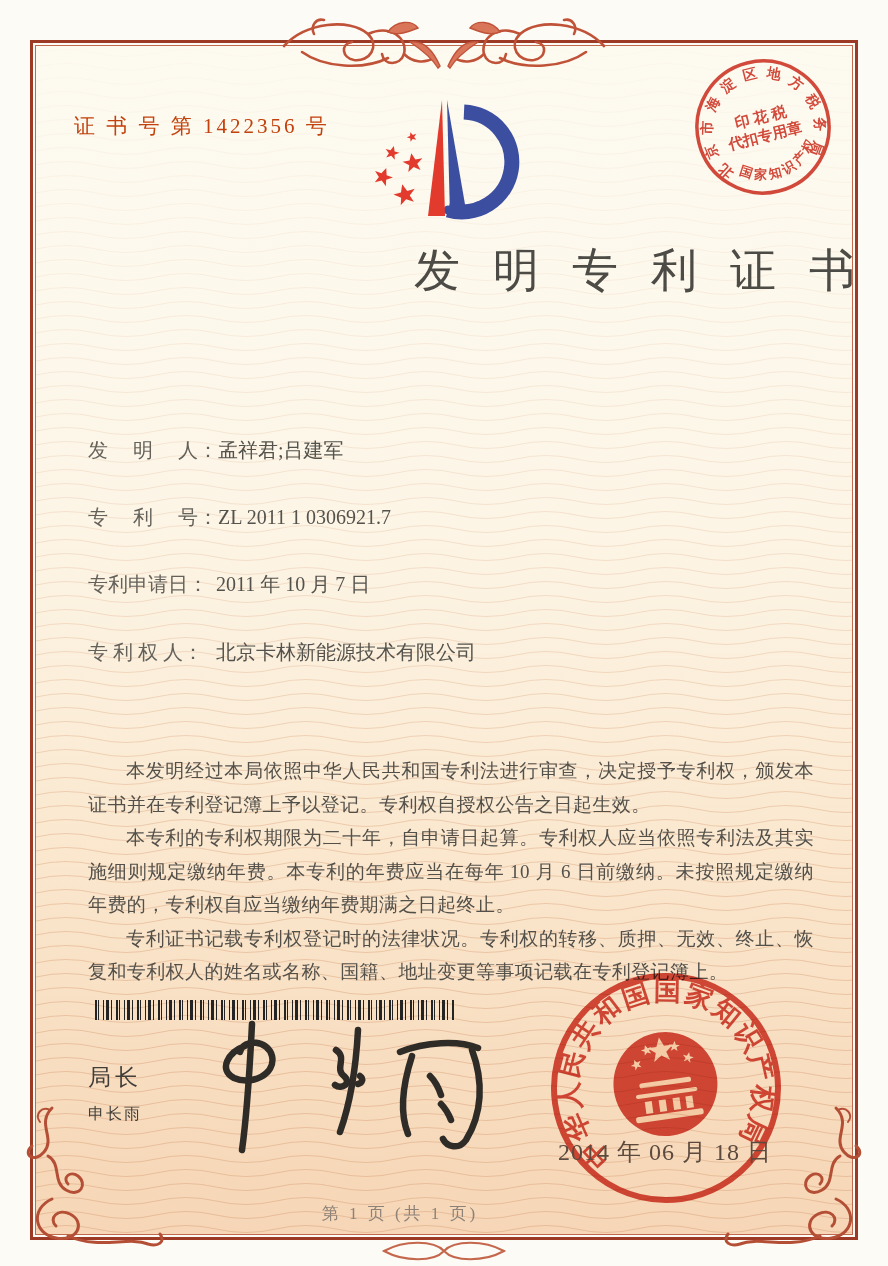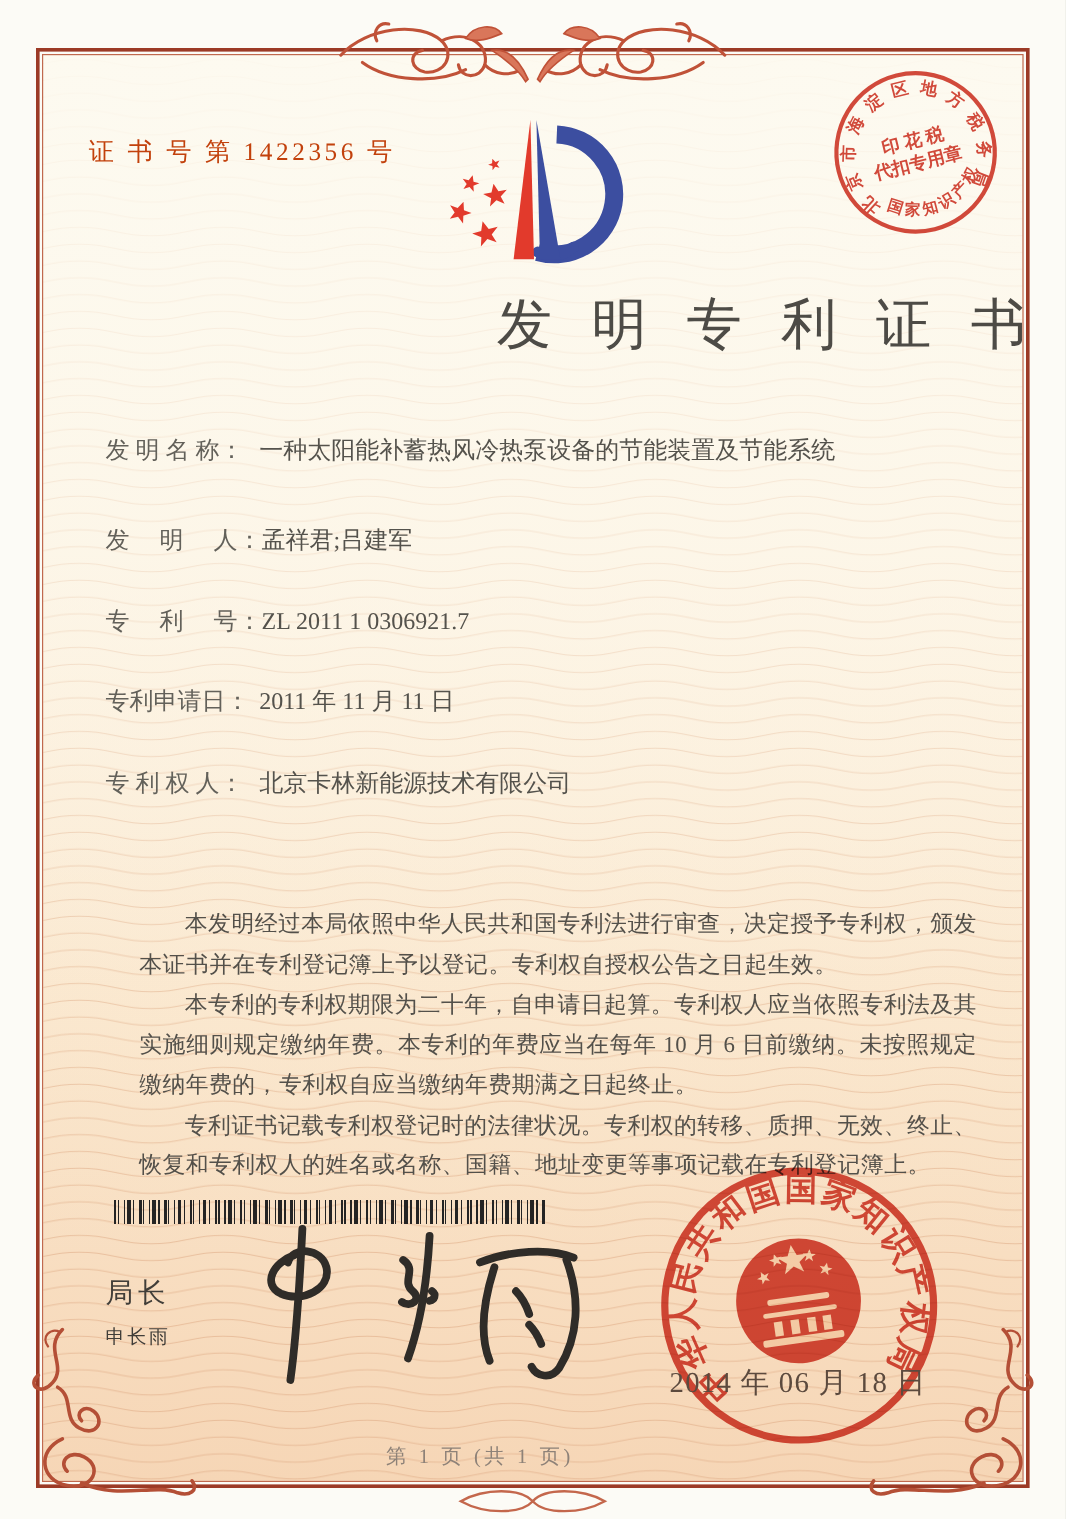--- a/index.html
+++ b/index.html
@@ -39,21 +39,21 @@
   }
   .field-row { position:absolute; left:88px; font-size:20px; color:#5c5a54; white-space:nowrap; }
   .field-row .lbl { display:inline-block; min-width:128px; color:#63615a; }
   .field-row .val { color:#54524c; }
   .r0{top:362px} .r1{top:437px} .r2{top:504px} .r3{top:571px} .r4{top:639px} .r5{top:706px}
   .body-text {
     position:absolute; left:88px; top:754px; width:726px;
     font-size:19px; line-height:33.5px; color:#53504a;
     text-align:justify; letter-spacing:.4px;
   }
-  .body-text p { text-indent:2em;margin-left:28px; }
+  .body-text p { text-indent:2em; }
   .barcode {
     position:absolute; left:95px; top:1000px; width:360px; height:20px;
     background:repeating-linear-gradient(90deg,
       #242424 0 2px, transparent 2px 3px,
       #242424 3px 4px, transparent 4px 8px,
       #242424 8px 9px, transparent 9px 11px,
       #242424 11px 14px, transparent 14px 16px,
       #242424 16px 17px, transparent 17px 21px);
   }
   .sig-title { position:absolute; left:88px; top:1062px; font-size:23px; color:#413e39; letter-spacing:4px;font-family:Liberation Mono, monospace;}
@@ -148,31 +148,28 @@
       <use href="#star" transform="translate(58,43) scale(0.5) rotate(-20)"></use>
       <use href="#star" transform="translate(38,59) scale(0.72) rotate(15)"></use>
       <use href="#star" transform="translate(59,69) scale(1.0) rotate(-10)"></use>
       <use href="#star" transform="translate(29,83) scale(0.95) rotate(20)"></use>
       <use href="#star" transform="translate(51,101) scale(1.1) rotate(-15)"></use>
     </g>
   </svg>
 
   <div class="title">发明专利证书</div>
 
-  <div class="field-row r0">
-    <span class="lbl">发 明 名 称：</span><span class="val">一种太阳能补蓄热风冷热泵设备的节能装置及节能系统</span>
-  </div>
   <div class="field-row r1">
     <span class="lbl">发　 明　 人：</span><span class="val">孟祥君;吕建军</span>
   </div>
   <div class="field-row r2">
     <span class="lbl">专　 利　 号：</span><span class="val">ZL 2011 1 0306921.7</span>
   </div>
   <div class="field-row r3">
-    <span class="lbl">专利申请日：</span><span class="val">2011 年 11 月 11 日</span>
+    <span class="lbl">专利申请日：</span><span class="val">2011 年 10 月 7 日</span>
   </div>
   <div class="field-row r4">
     <span class="lbl">专 利 权 人：</span><span class="val">北京卡林新能源技术有限公司</span>
   </div>
 
   <div class="body-text">
     <p>本发明经过本局依照中华人民共和国专利法进行审查，决定授予专利权，颁发本证书并在专利登记簿上予以登记。专利权自授权公告之日起生效。</p>
     <p>本专利的专利权期限为二十年，自申请日起算。专利权人应当依照专利法及其实施细则规定缴纳年费。本专利的年费应当在每年 10 月 6 日前缴纳。未按照规定缴纳年费的，专利权自应当缴纳年费期满之日起终止。</p>
     <p>专利证书记载专利权登记时的法律状况。专利权的转移、质押、无效、终止、恢复和专利权人的姓名或名称、国籍、地址变更等事项记载在专利登记簿上。</p>
   </div>

